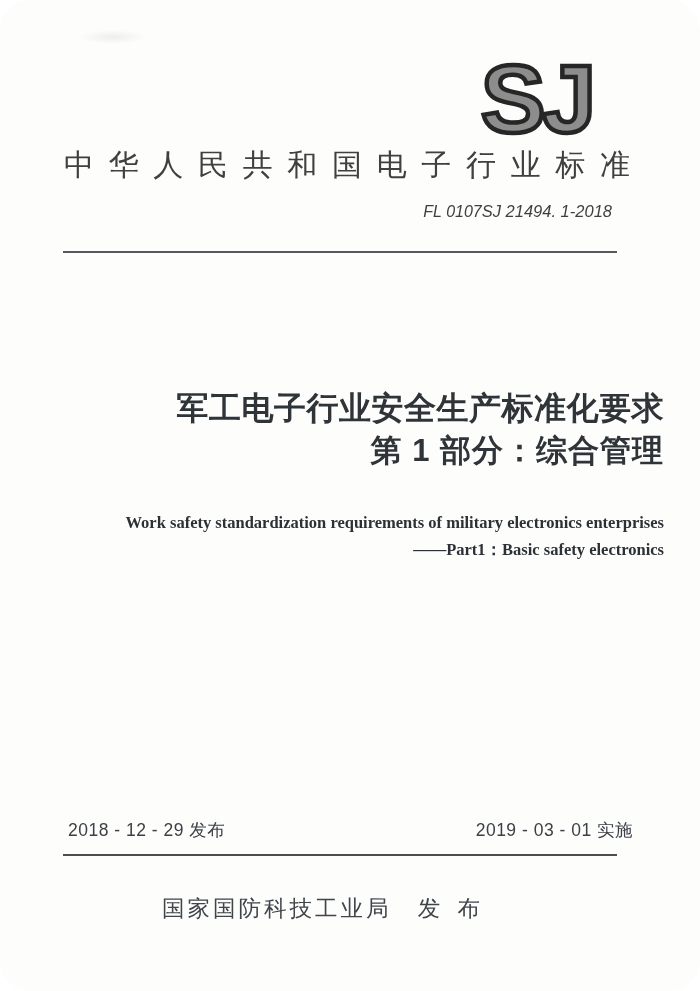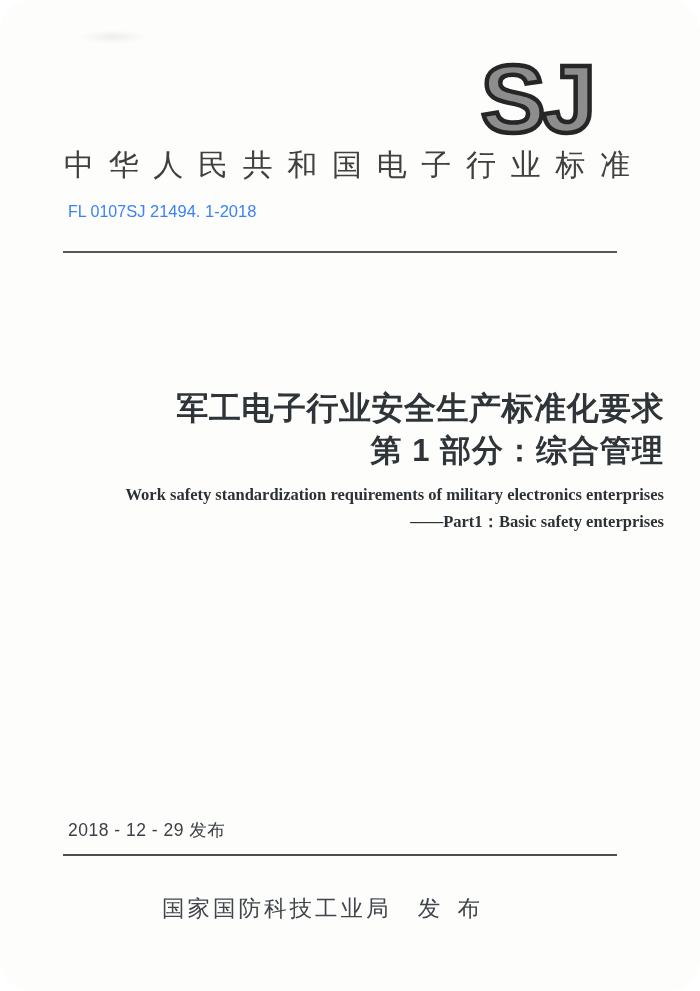--- a/index.html
+++ b/index.html
@@ -49,24 +49,25 @@
     text-justify: inter-character;
     white-space: nowrap;
   }
 
   .meta-row {
     position: absolute;
     top: 202px;
     left: 68px;
     right: 66px;
     display: flex;
-    justify-content: flex-start;
+    justify-content: flex-end;
     align-items: baseline;
     font-size: 16px;
-    color: #3b82f6;
+    color: #404040;
+    font-style: italic;
   }
   .meta-row .std-number { margin-right: 22px; font-size: 16.5px; }
 
   .rule {
     position: absolute;
     left: 63px;
     width: 554px;
     height: 2px;
     background: #55595c;
   }
@@ -90,21 +91,21 @@
     line-height: 40px;
   }
   .title-cn-2 {
     font-size: 31px;
     font-weight: 700;
     letter-spacing: 1px;
     line-height: 40px;
     margin-top: 3px;
   }
   .title-en {
-    margin-top: 10px;
+    margin-top: 38px;
     font-family: "Liberation Serif", "DejaVu Serif", serif;
     font-weight: 700;
     font-size: 16.5px;
     line-height: 27px;
     color: #2c3135;
   }
 
   .dates-row {
     position: absolute;
     top: 818px;
@@ -163,26 +164,27 @@
     <span class="std-number">SJ 21494. 1-2018</span>
   </div>
 
   <div class="rule rule-top"></div>
 
   <div class="title-block">
     <div class="title-cn-1">军工电子行业安全生产标准化要求</div>
     <div class="title-cn-2">第 1 部分：综合管理</div>
     <div class="title-en">
       <div>Work safety standardization requirements of military electronics enterprises</div>
-      <div>——Part1：Basic safety enterprises</div>
+      <div>——Part1：Basic safety electronics</div>
     </div>
   </div>
 
   <div class="dates-row">
     <span>2018 - 12 - 29 发布</span>
+    <span>2019 - 03 - 01 实施</span>
   </div>
 
   <div class="rule rule-bottom"></div>
 
   <div class="publisher-row">
     <span class="org">国家国防科技工业局</span>
     <span class="pub-label">发 布</span>
   </div>
 
 </div>

